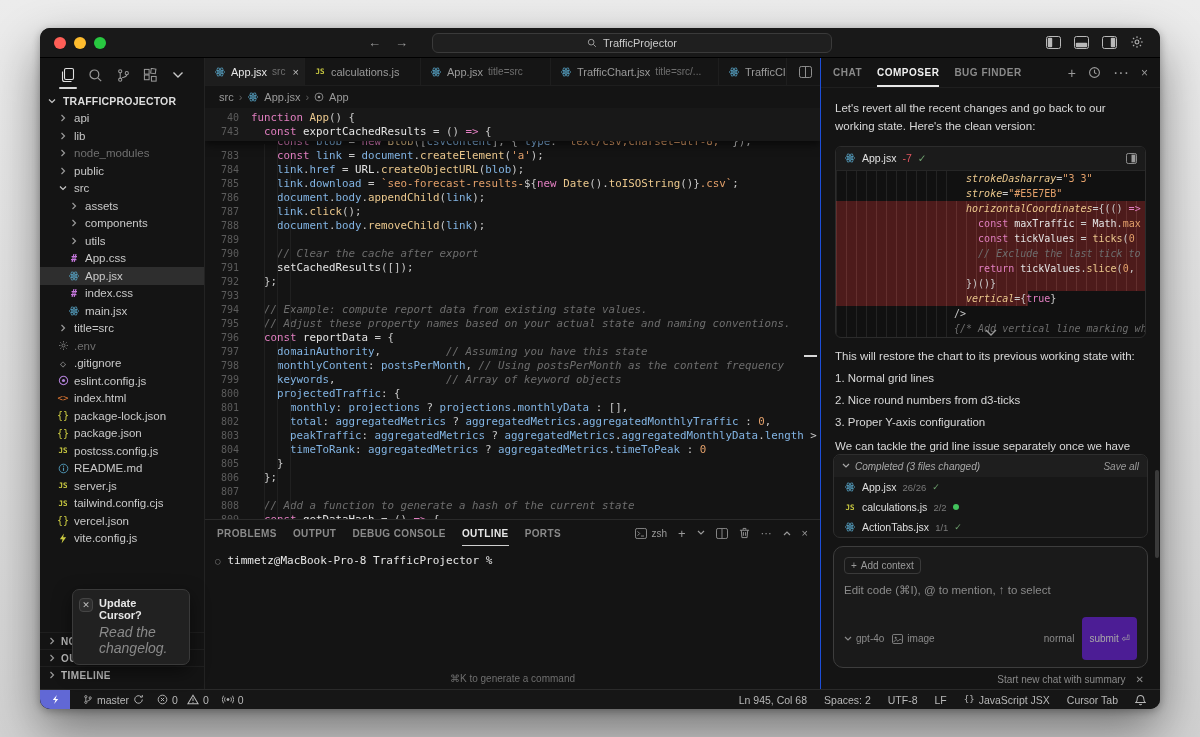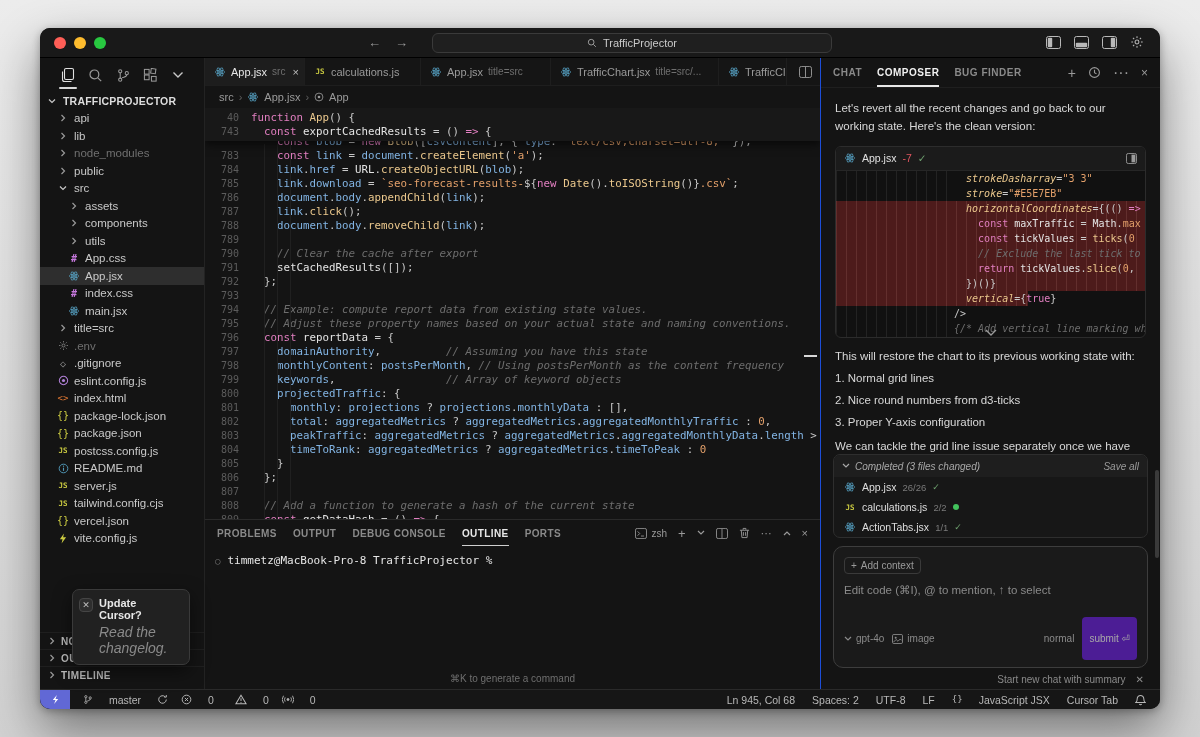--- a/index.html
+++ b/index.html
@@ -112,21 +112,21 @@
   .ctx-chip { display:inline-flex; align-items:center; gap:4px; border:1px solid #3a3a3a; border-radius:4px; padding:2px 6px; color:#9a9a9a; font-size:10px; }
   .input-ph { margin-top:9px; color:#8a8a8a; font-size:11.5px; }
   .input-foot { display:flex; align-items:center; margin-top:20px; gap:8px; color:#8a8a8a; font-size:10px; }
   .submit-chip { background:#4c1d95; border-radius:4px; padding:16px 7px; color:#a8a8a8; }
   .rp-footer { display:flex; justify-content:flex-end; align-items:center; gap:10px; padding:6px 4px 0; color:#8a8a8a; font-size:10px; }
   .rp-scrollthumb { position:absolute; right:1px; top:412px; width:4px; height:88px; background:#3a3a3a; border-radius:2px; }
 
   
   .statusbar { position:absolute; bottom:0; left:0; right:0; height:20px; background:#161616; border-top:1px solid #2a2a2a; display:flex; align-items:center; font-size:10.5px; color:#b8b8b8; }
   .sb-badge { width:30px; height:100%; background:#6168d5; display:flex; align-items:center; justify-content:center; }
-  .sb-item { display:flex; gap:16px; margin-left:13px; }
+  .sb-item { display:flex; gap:4px; margin-left:13px; }
   .sb-right { margin-left:auto; display:flex; align-items:center; gap:17px; padding-right:14px; }
   .sb-right .sb-item { margin-left:0; }
 
   svg { display:block; }
 </style>
 </head>
 <body>
 
 <div class="window">
 

